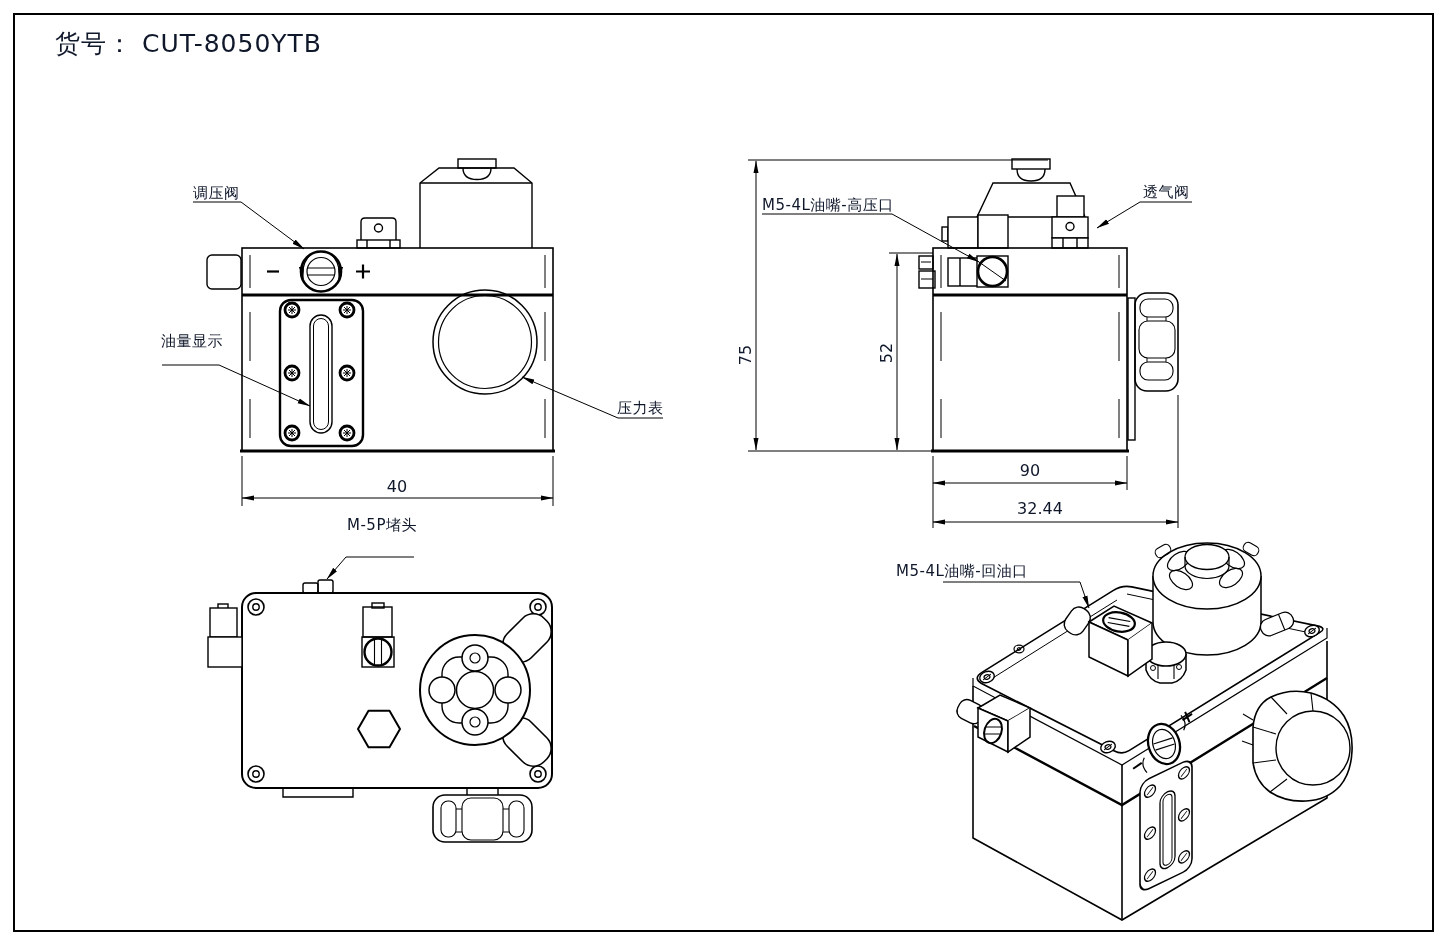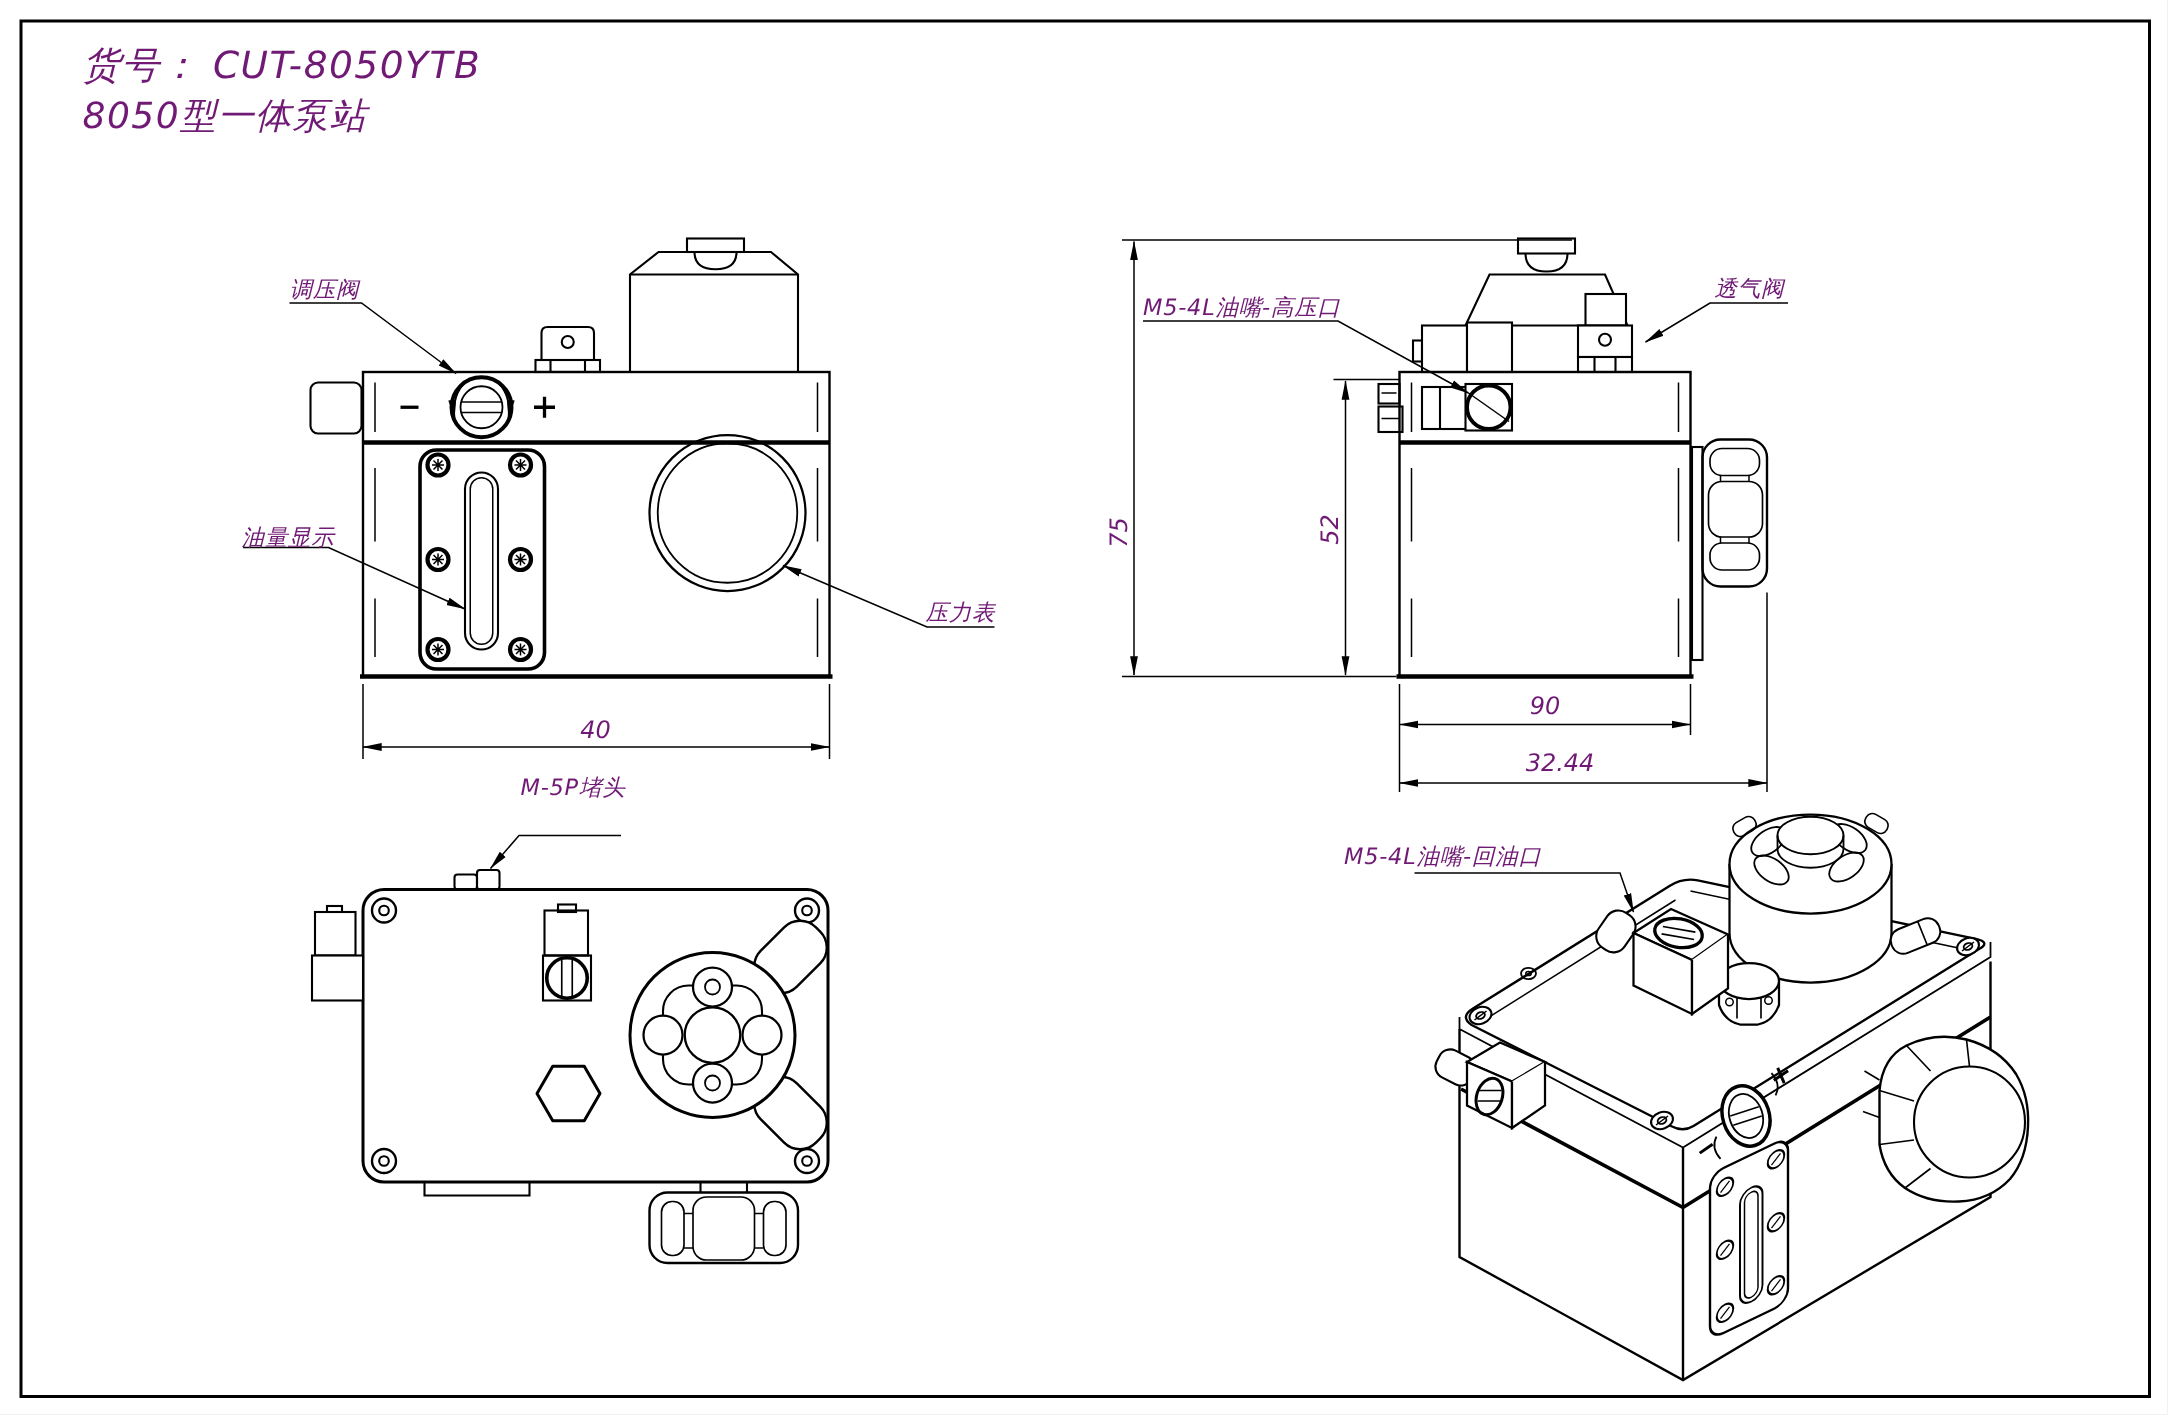--- a/index.html
+++ b/index.html
@@ -1,17 +1,17 @@
 <!DOCTYPE html>
 <html><head>
 <meta charset="utf-8">
 <style>
   html,body{margin:0;padding:0;background:#e8e8e8;}
   .sheet{position:relative;width:1445px;height:943px;background:#ffffff;overflow:hidden;
-         font-family:"DejaVu Sans","Liberation Sans",sans-serif;color:#701a75;font-style:italic;}
+         font-family:"DejaVu Sans","Liberation Sans",sans-serif;color:#0f172a;}
   .frame{position:absolute;left:13px;top:13px;width:1417px;height:915px;border:2px solid #000;}
   svg{position:absolute;left:0;top:0;}
   .lbl{position:absolute;font-size:15px;white-space:nowrap;letter-spacing:0.5px;}
   .dimtxt{position:absolute;font-size:16px;white-space:nowrap;text-align:center;}
   .rot{transform:rotate(-90deg);transform-origin:center center;width:34px;height:20px;line-height:20px;}
   .t1{position:absolute;font-size:25px;letter-spacing:1px;white-space:nowrap;}
   .t2{position:absolute;font-size:24px;letter-spacing:1px;white-space:nowrap;}
 </style>
 </head>
 <body>
@@ -322,24 +322,23 @@
                  Q1351,773 1340,786 Q1327,800 1306,801 Q1285,802 1270,792 Q1256,782 1253,763 Z" fill="#fff" stroke-width="1.6"></path>
         <circle cx="1313" cy="748" r="37" stroke-width="1.4"></circle>
         <path d="M1271,697 L1287,714 M1311,693 L1313,711 M1253,727 L1276,734 M1253,763 L1276,760 M1270,792 L1287,779" stroke-width="1.1"></path>
       </g>
 
       <path d="M943,582 H1080 L1089,608" stroke-width="1" marker-end="url(#arr)"></path>
     </g>
   </svg>
 
   <div class="t1" style="left:55px;top:27px;">货号：  CUT-8050YTB</div>
-  <div class="t2" style="left:55px;top:61px;">8050型一体泵站</div>
 
   <div class="lbl" style="left:193px;top:184px;">调压阀</div>
-  <div class="lbl" style="left:161px;top:349px;">油量显示</div>
+  <div class="lbl" style="left:161px;top:332px;">油量显示</div>
   <div class="lbl" style="left:617px;top:399px;">压力表</div>
   <div class="dimtxt" style="left:367px;top:477px;width:60px;">40</div>
 
   <div class="lbl" style="left:762px;top:196px;">M5-4L油嘴-高压口</div>
   <div class="lbl" style="left:1143px;top:183px;">透气阀</div>
   <div class="dimtxt rot" style="left:729px;top:345px;">75</div>
   <div class="dimtxt rot" style="left:870px;top:343px;">52</div>
   <div class="dimtxt" style="left:1000px;top:461px;width:60px;">90</div>
   <div class="dimtxt" style="left:1003px;top:499px;width:74px;">32.44</div>
 

